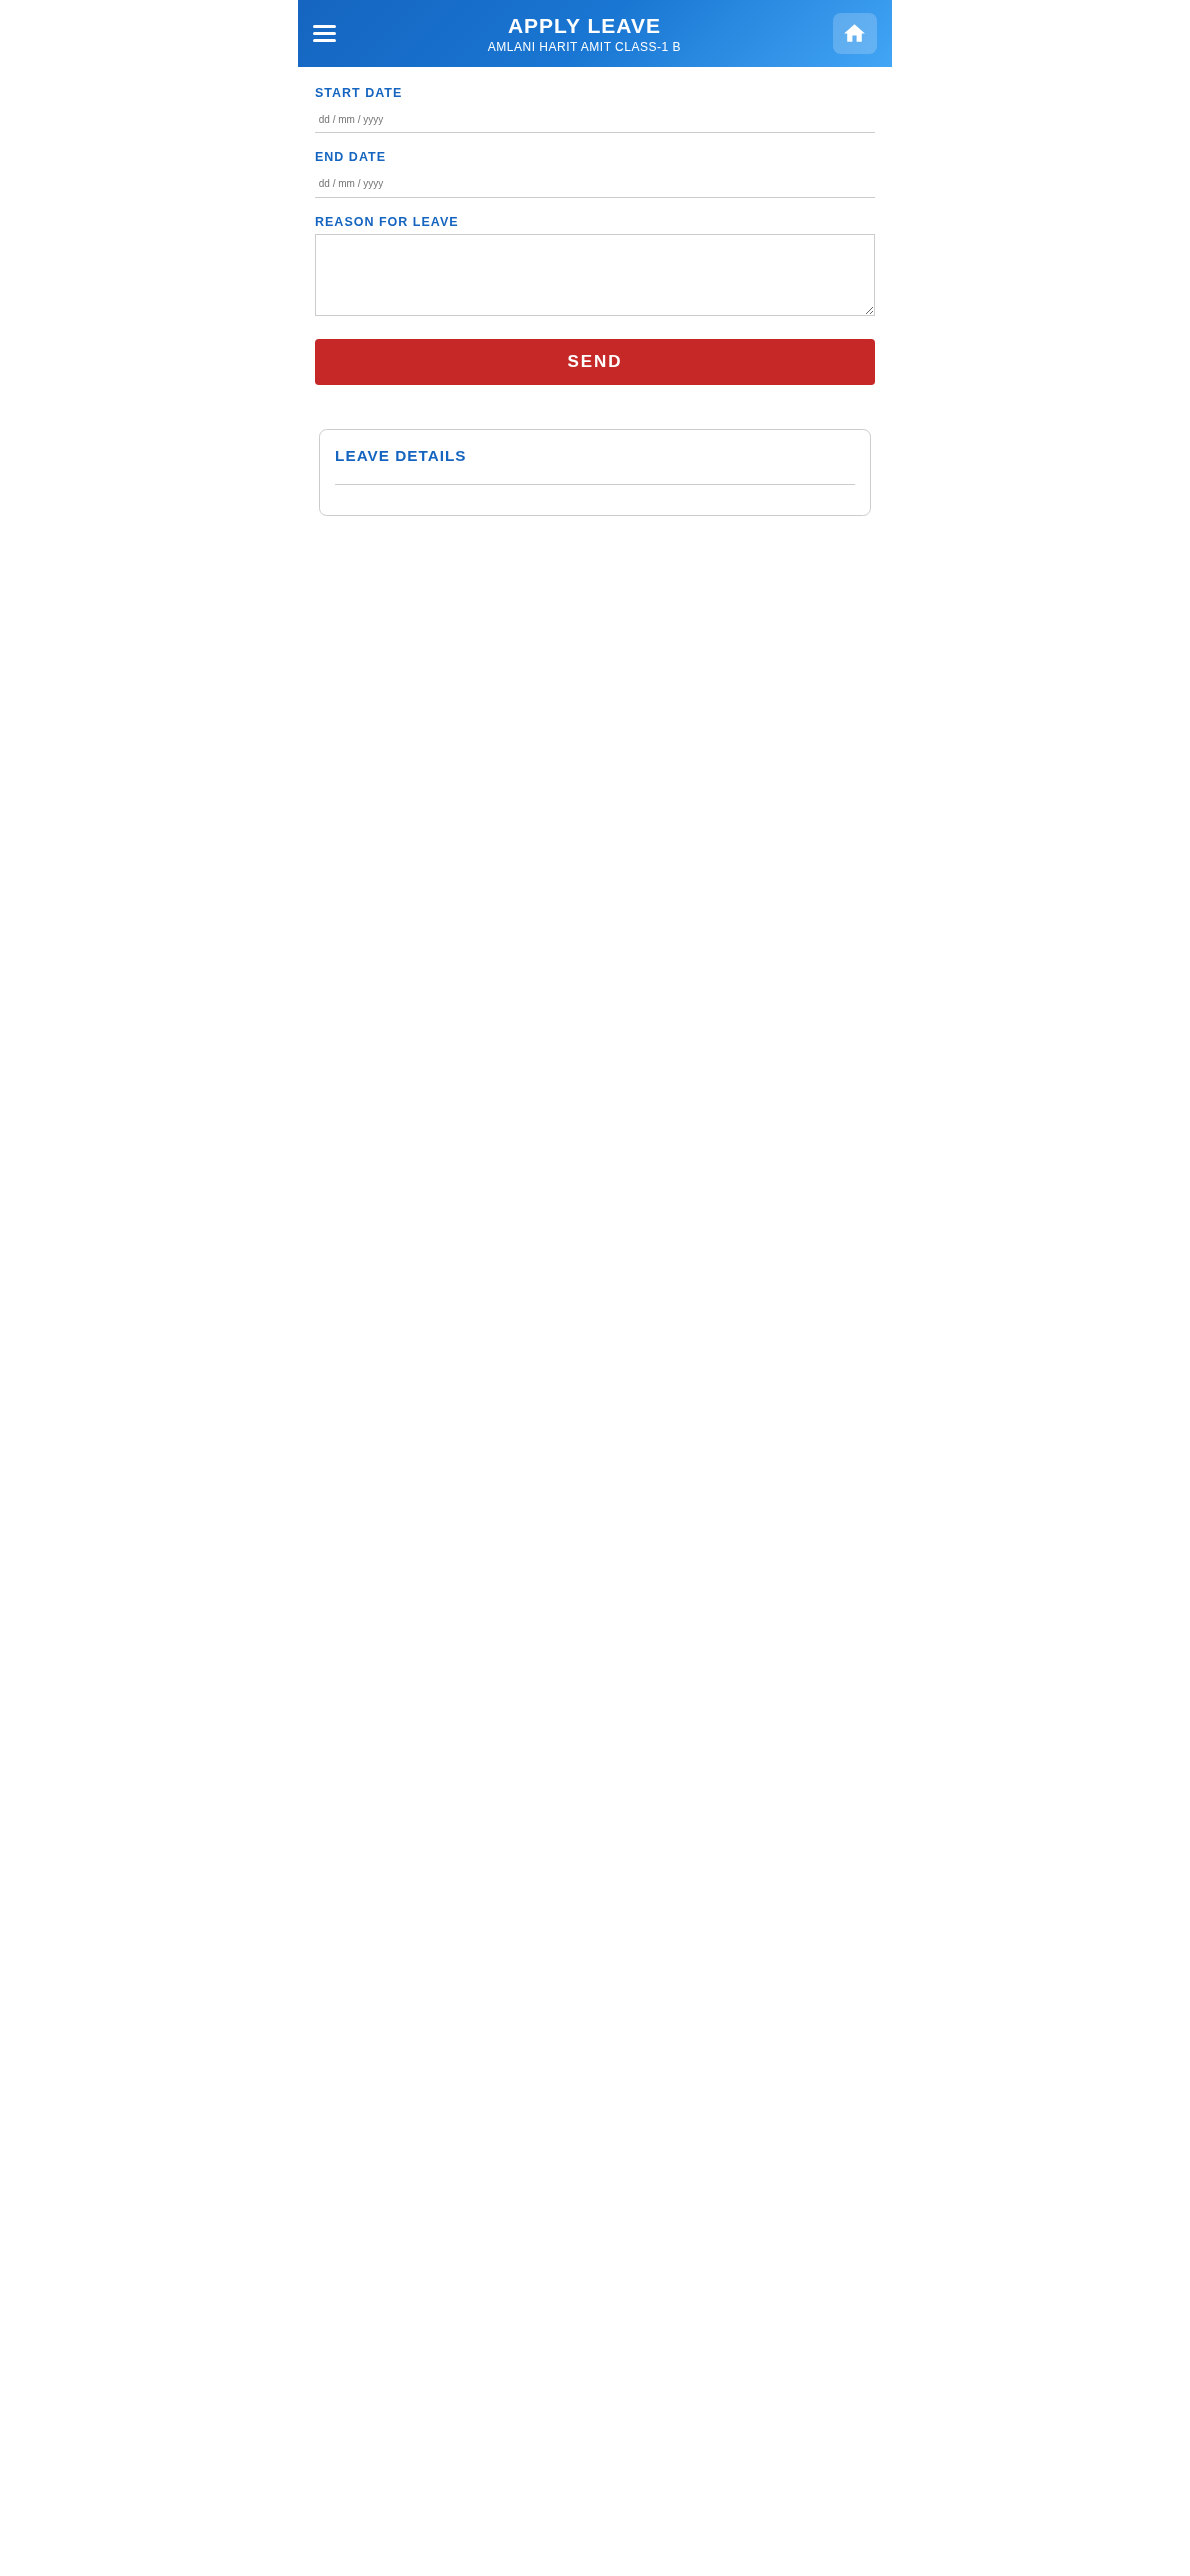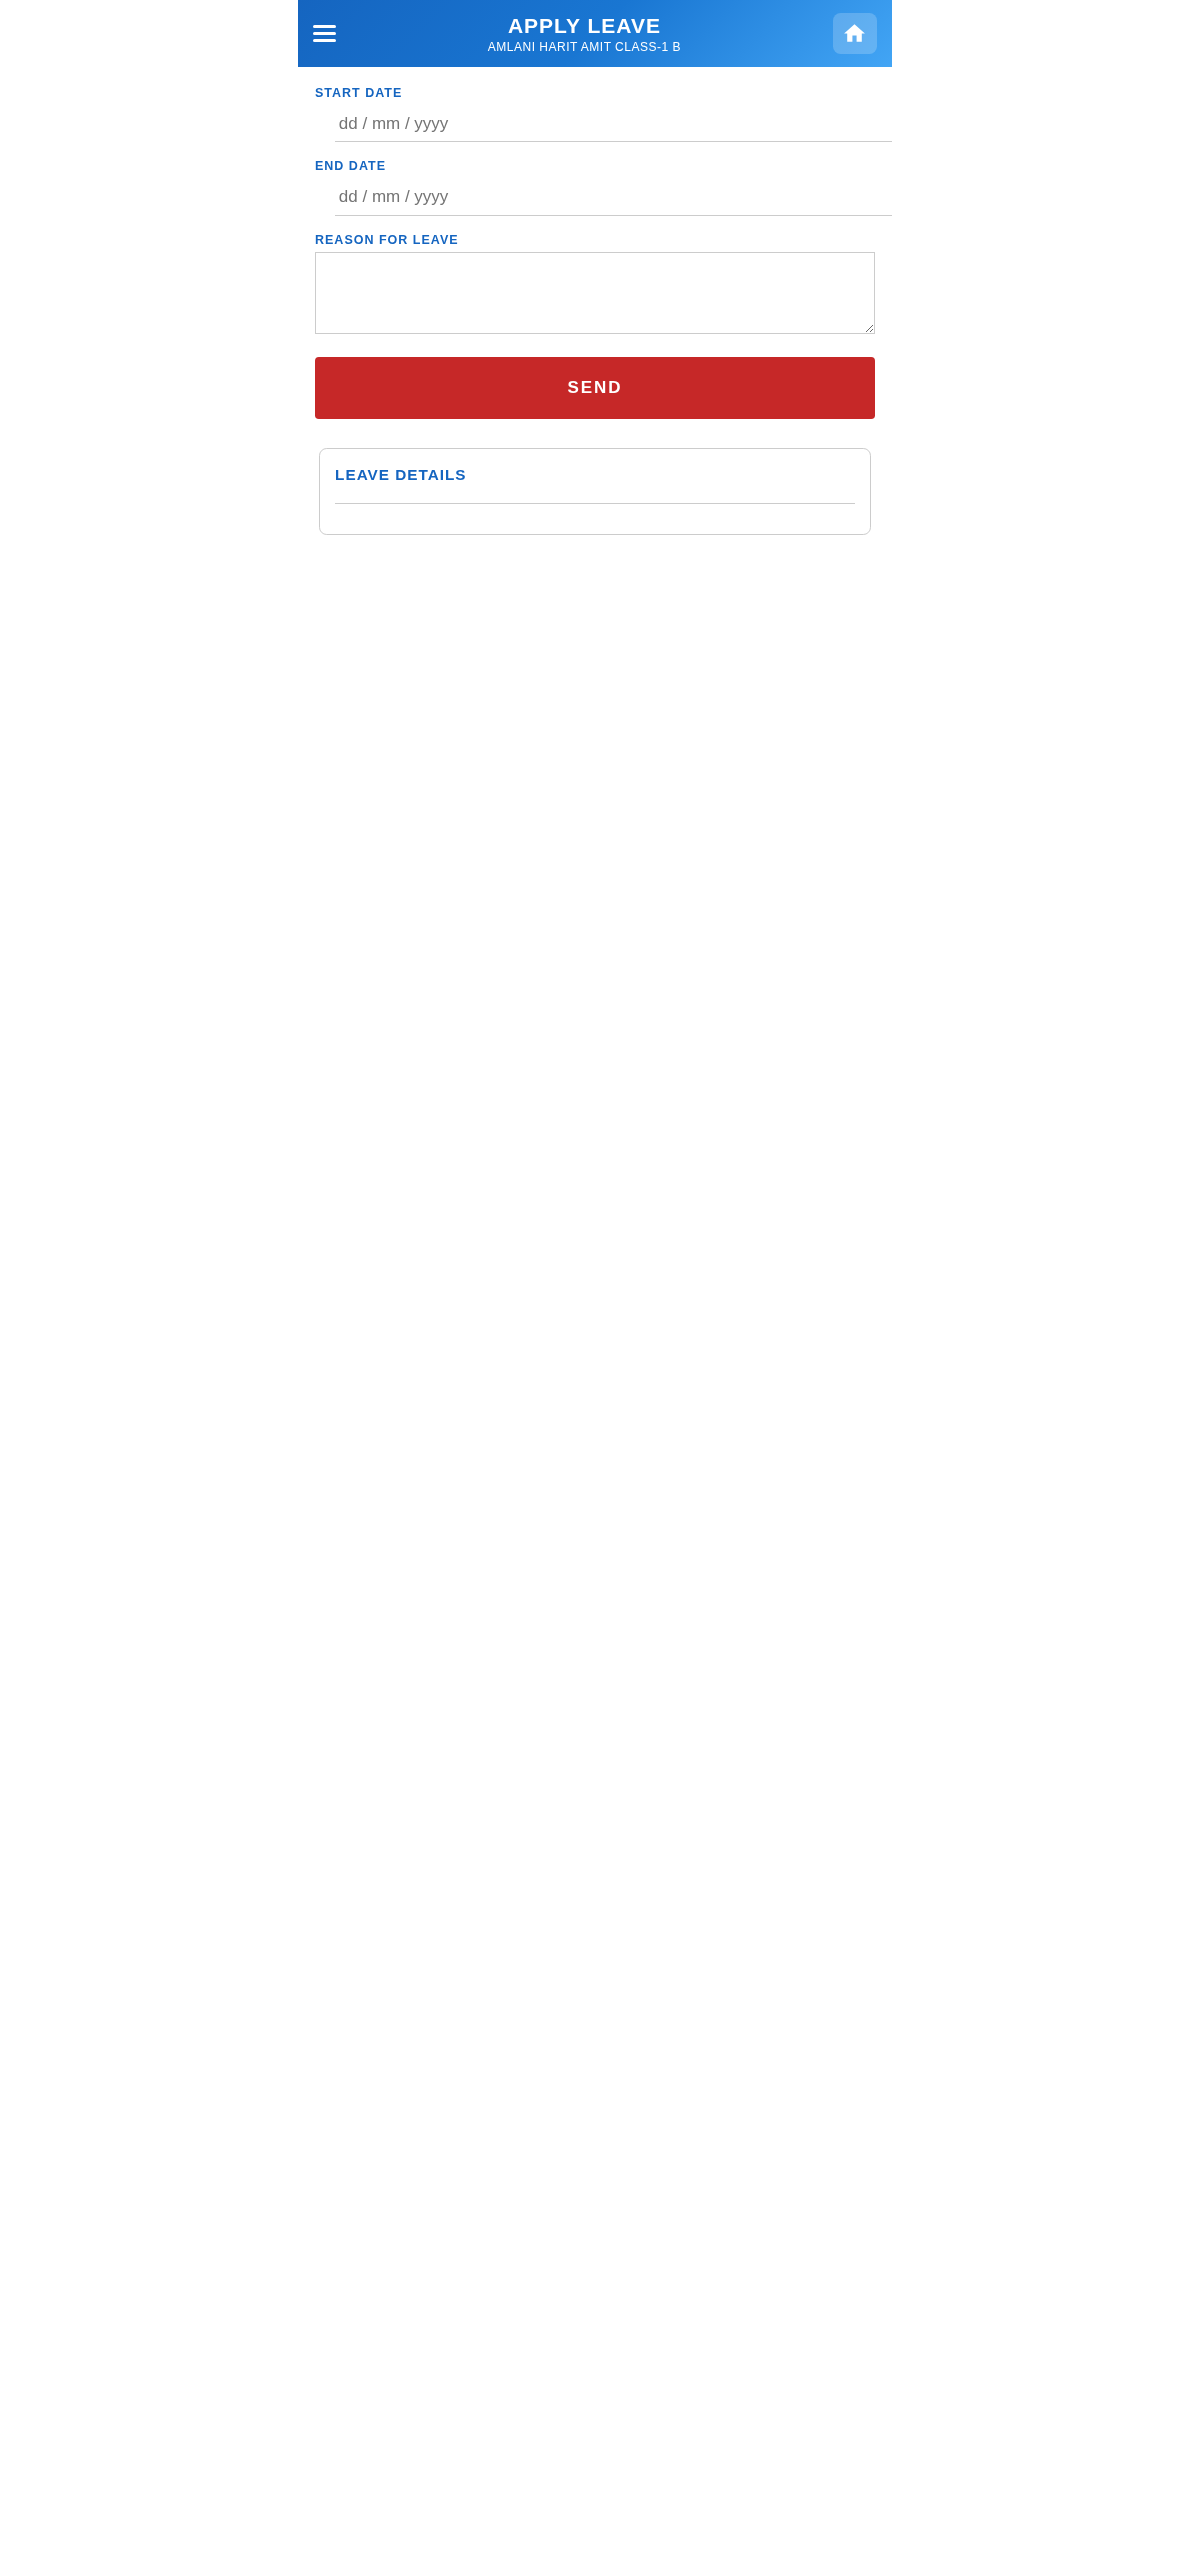--- a/index.html
+++ b/index.html
@@ -91,53 +91,52 @@
       letter-spacing: 1px;
       margin-bottom: 5.8px;
       display: block;
     }
 
     .field-input {
       width: 100%;
       border: none;
       border-bottom: 1.4px solid #cccccc;
       padding: 7.7px 3.8px;
-      font-size: 17px;
+      font-size: 10px;
       color: #6d28d9;
       outline: none;
       background: transparent;
-      margin-left: 20px;
     }
 
     .field-textarea {
       width: 100%;
       border: 1.4px solid #cccccc;
       padding: 7.7px 3.8px;
       font-size: 14.4px;
       color: #aaaaaa;
       outline: none;
       background: transparent;
       resize: both;
       min-height: 77px;
     }
 
     .send-button {
       display: block;
       width: 100%;
       background-color: #C62828;
       color: white;
       border: none;
-      padding: 21px;
+      padding: 13px;
       font-size: 17px;
       font-weight: bold;
       letter-spacing: 1.9px;
       cursor: pointer;
       border-radius: 3.8px;
       margin-top: 19px;
-      margin-bottom: 29px;
+      margin-bottom: 44px;
     }
 
     .leave-details-card {
       border: 1.4px solid #cccccc;
       border-radius: 7.7px;
       padding: 17px 15.3px;
       margin: 0 3.8px;
     }
 
     .leave-details-title {

